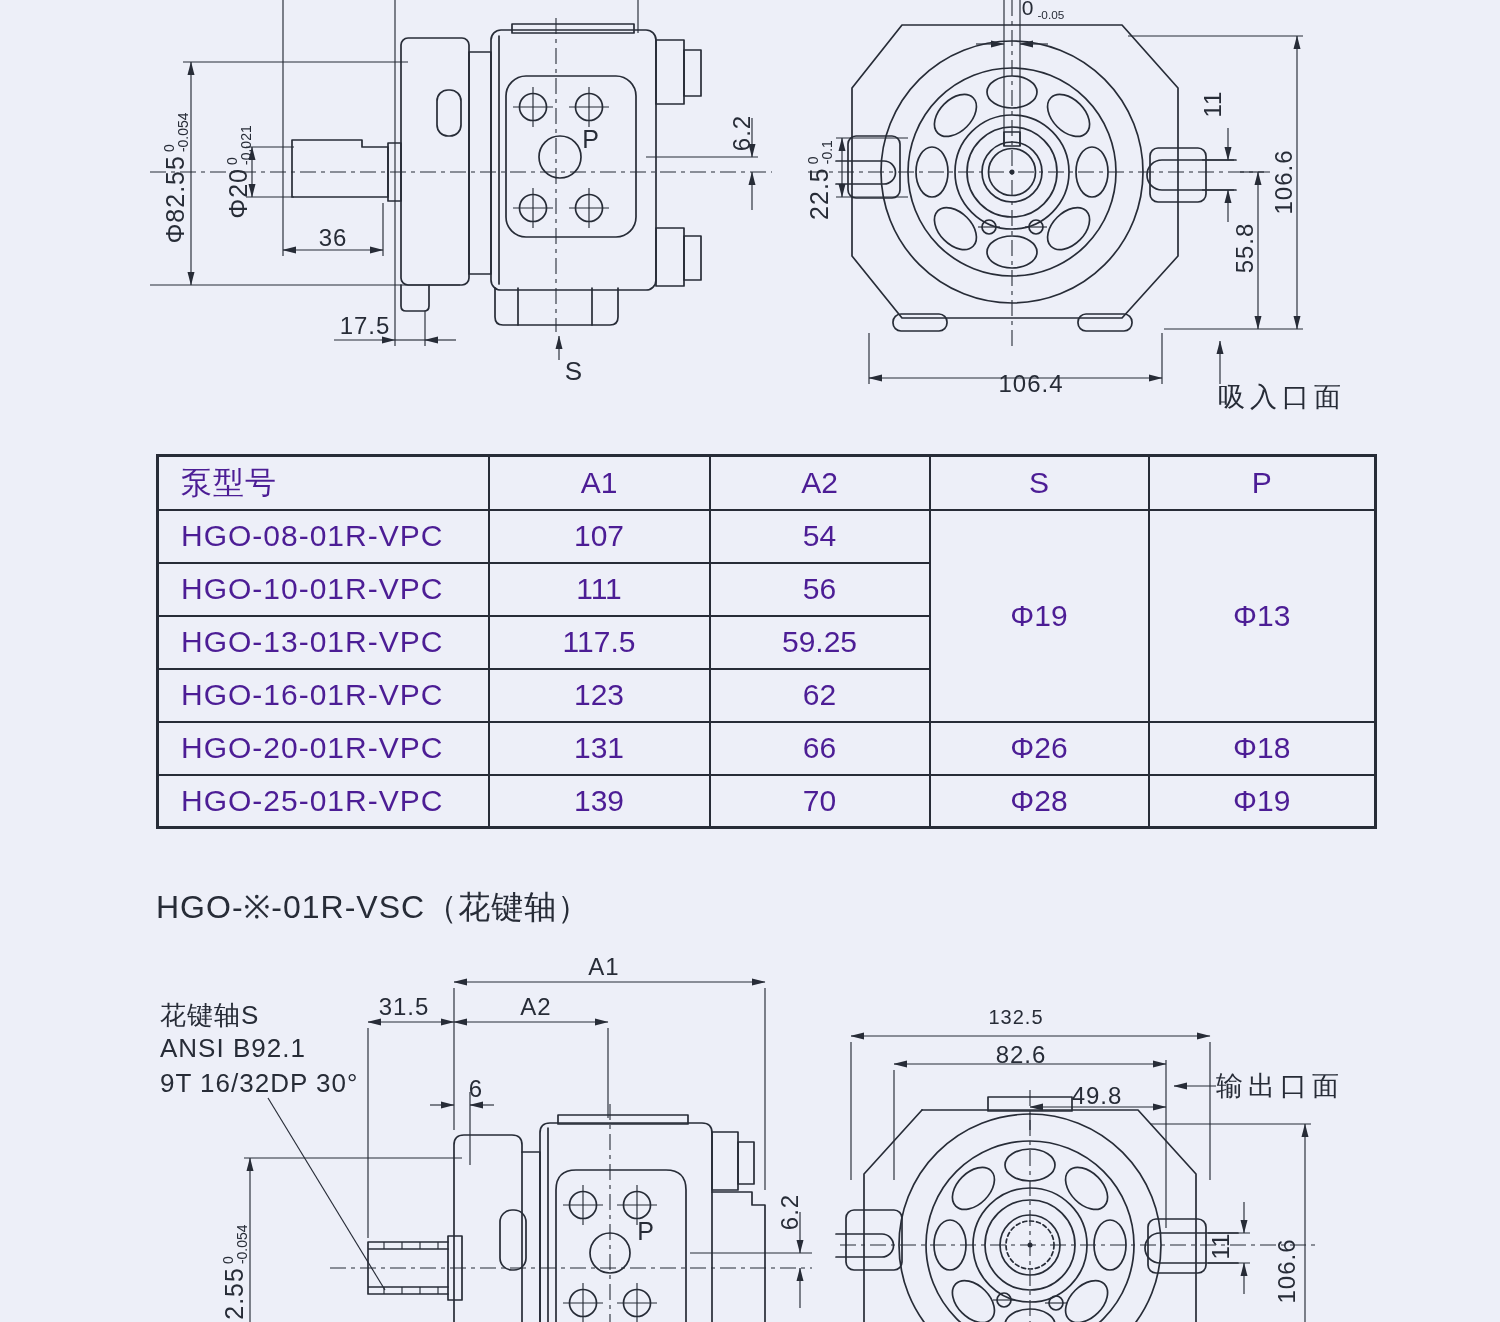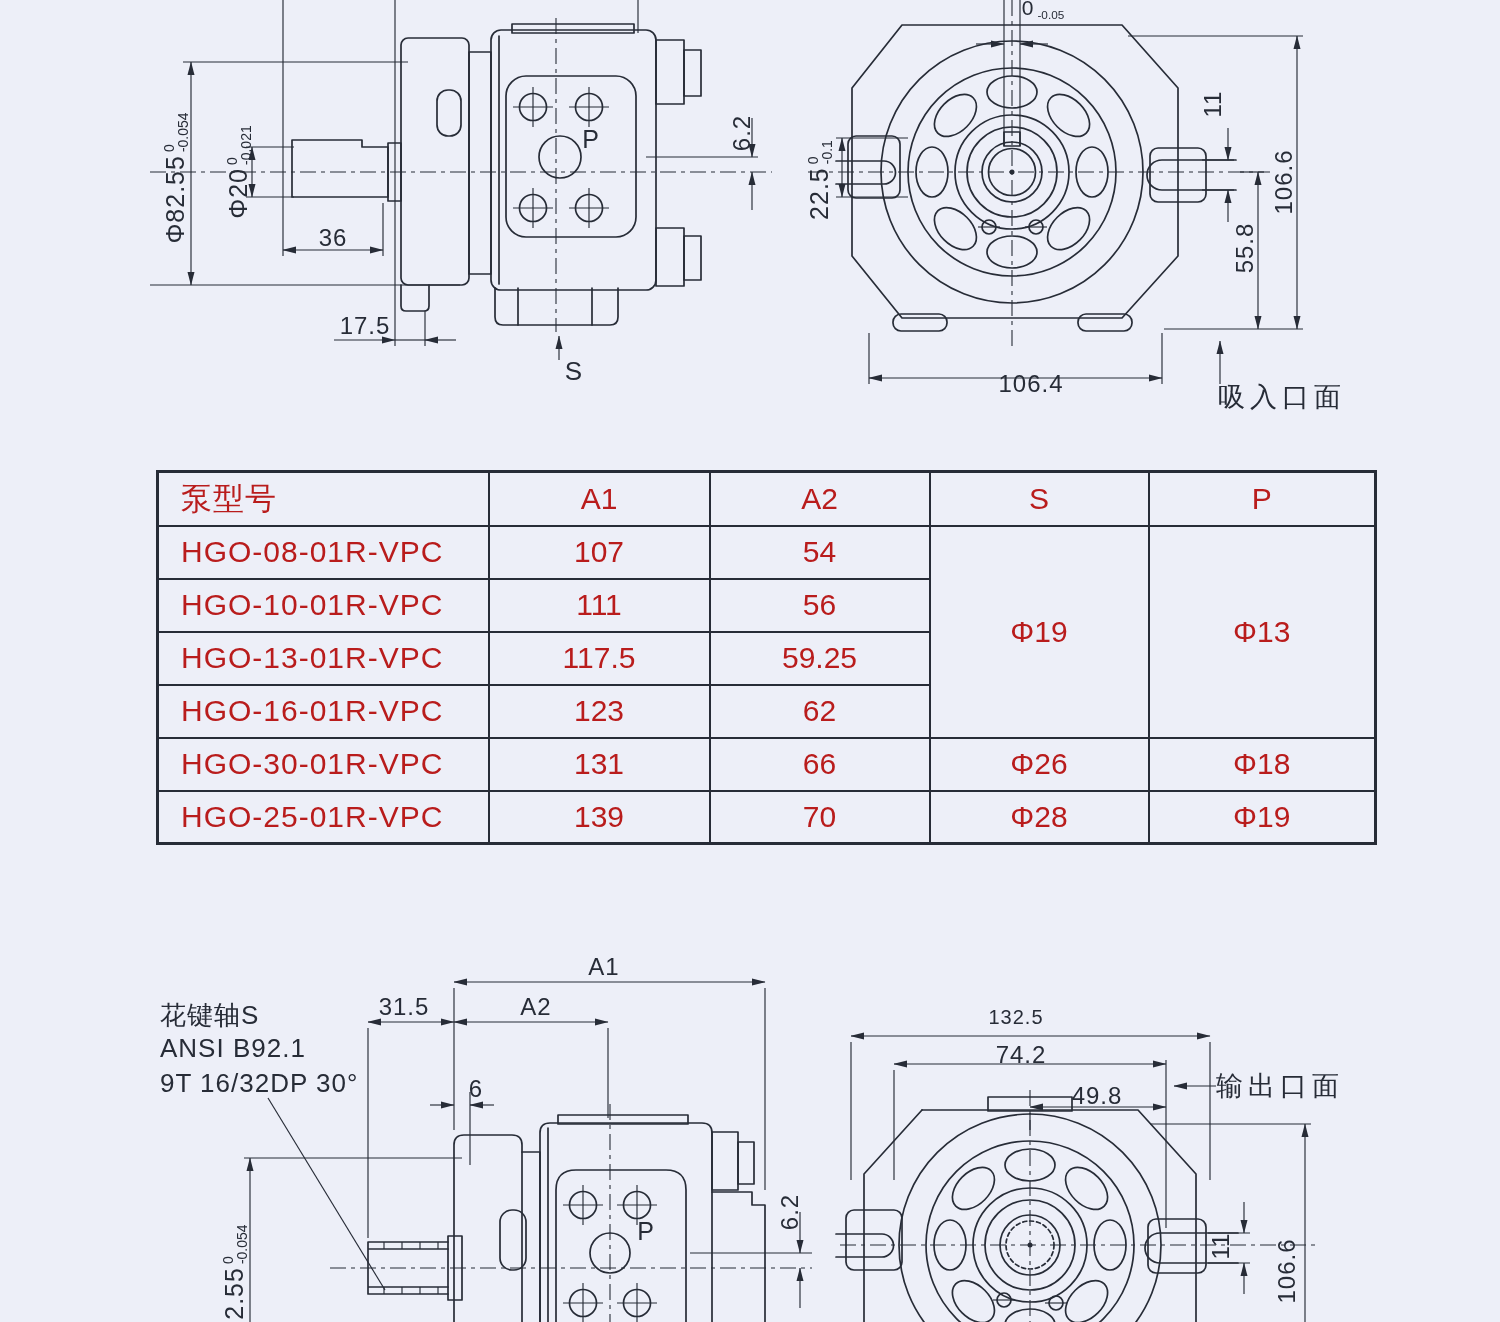--- a/index.html
+++ b/index.html
@@ -21,21 +21,21 @@
   .tol{display:inline-block;vertical-align:-4px;margin-left:3px;font-size:0.56em;line-height:1.0;text-align:left;}
   .tol span{display:block;letter-spacing:0;}
   .cjk{letter-spacing:5px;}
   #vsc-heading{
     position:absolute;left:156px;top:884px;font-size:32px;letter-spacing:1px;
   }
   .note-line{position:absolute;left:160px;font-size:26px;letter-spacing:1px;}
   #spec-table{
     position:absolute;left:156px;top:454px;width:1218px;
     border-collapse:collapse;table-layout:fixed;
-    font-size:30px;color:#b91c1c;margin-top:16px;
+    font-size:30px;color:#4c1d95;
   }
   #spec-table td,#spec-table th{
     border:2px solid #272c37;font-weight:normal;
     text-align:center;vertical-align:middle;padding:0;
   }
   #spec-table{border:3px solid #272c37;}
   #spec-table .model{ text-align:left;padding-left:22px;letter-spacing:1px;}
   #spec-table thead tr{height:54px;}
   #spec-table tbody tr{height:53px;}
 </style>
@@ -293,20 +293,21 @@
       <line class="d" x1="1244" y1="1202" x2="1244" y2="1233" marker-end="url(#arr)"></line>
       <line class="d" x1="1244" y1="1294" x2="1244" y2="1263" marker-end="url(#arr)"></line>
       <line class="d" x1="1208" y1="1233" x2="1250" y2="1233"></line>
       <line class="d" x1="1208" y1="1263" x2="1250" y2="1263"></line>
 
       <line class="d" x1="1305" y1="1124" x2="1305" y2="1322" marker-start="url(#arr)"></line>
       <line class="d" x1="1150" y1="1124" x2="1311" y2="1124"></line>
     </g>
   </svg>
 
+  <div id="vsc-heading">HGO-※-01R-VSC（花键轴）</div>
   <div class="note-line" style="top:998px;">花键轴S</div>
   <div class="note-line" style="top:1033px;">ANSI B92.1</div>
   <div class="note-line" style="top:1068px;">9T 16/32DP 30°</div>
 
   <table id="spec-table">
     <colgroup>
       <col style="width:331px">
         <col style="width:221px">
         <col style="width:220px">
       <col style="width:219px">
@@ -338,21 +339,21 @@
           <td class="model">HGO-13-01R-VPC</td>
           <td>117.5</td>
           <td>59.25</td>
         </tr>
         <tr>
           <td class="model">HGO-16-01R-VPC</td>
           <td>123</td>
           <td>62</td>
         </tr>
         <tr>
-          <td class="model">HGO-30-01R-VPC</td>
+          <td class="model">HGO-20-01R-VPC</td>
           <td>131</td>
           <td>66</td>
           <td>Φ26</td>
           <td>Φ18</td>
         </tr>
         <tr>
           <td class="model">HGO-25-01R-VPC</td>
           <td>139</td>
           <td>70</td>
           <td>Φ28</td>
@@ -377,19 +378,19 @@
       <span class="dim-label" style="left: 1015px; top: 384px; font-size: 24px; margin-left: 16px;">106.4</span>
       <span class="dim-label cjk" style="left: 1282px; top: 397px; font-size: 27px;">吸入口面</span>
       <span class="dim-label" style="left: 604px; top: 967px; font-size: 24px;">A1</span>
       <span class="dim-label" style="left: 536px; top: 1007px; font-size: 24px;">A2</span>
       <span class="dim-label" style="left: 404px; top: 1007px; font-size: 24px;">31.5</span>
       <span class="dim-label" style="left: 476px; top: 1089px; font-size: 24px;">6</span>
       <span class="dim-label rot" style="left: 790px; top: 1212px; font-size: 24px;">6.2</span>
       <span class="dim-label" style="left: 646px; top: 1231px; font-size: 25px;">P</span>
       <span class="dim-label rot" style="left: 234px; top: 1290px; font-size: 25px;">Φ82.55<span class="tol"><span>0</span><span>-0.054</span></span></span>
       <span class="dim-label" style="left: 1016px; top: 1017px; font-size: 20px;">132.5</span>
-      <span class="dim-label" style="left: 1021px; top: 1055px; font-size: 24px;">74.2</span>
+      <span class="dim-label" style="left: 1021px; top: 1055px; font-size: 24px;">82.6</span>
       <span class="dim-label" style="left: 1097px; top: 1096px; font-size: 24px;">49.8</span>
       <span class="dim-label cjk" style="left: 1280px; top: 1086px; font-size: 27px;">输出口面</span>
       <span class="dim-label rot" style="left: 1221px; top: 1246px; font-size: 24px;">11</span>
       <span class="dim-label rot" style="left: 1287px; top: 1271px; font-size: 24px;">106.6</span>
     </div>
 </div>
 
 </body></html>

